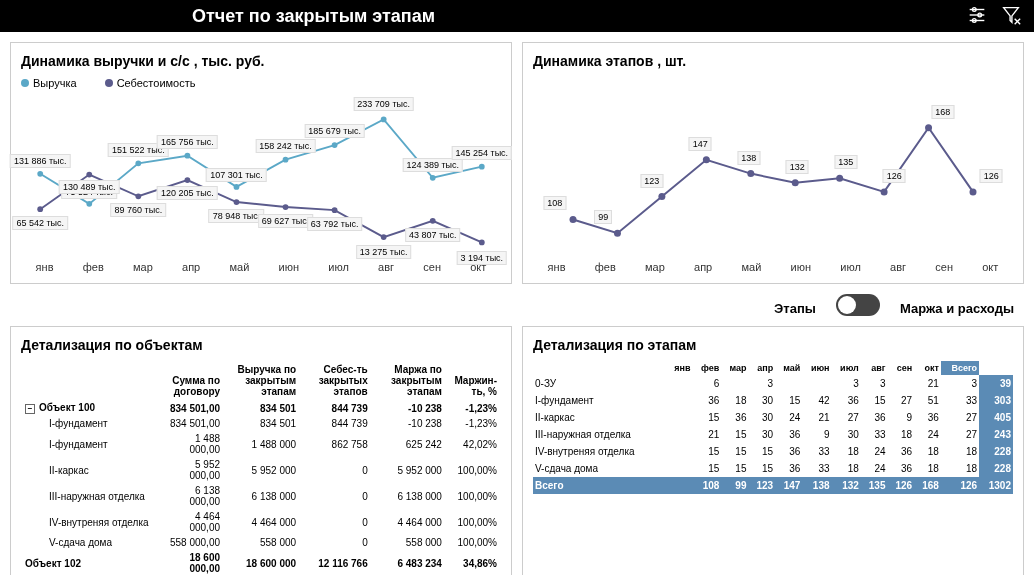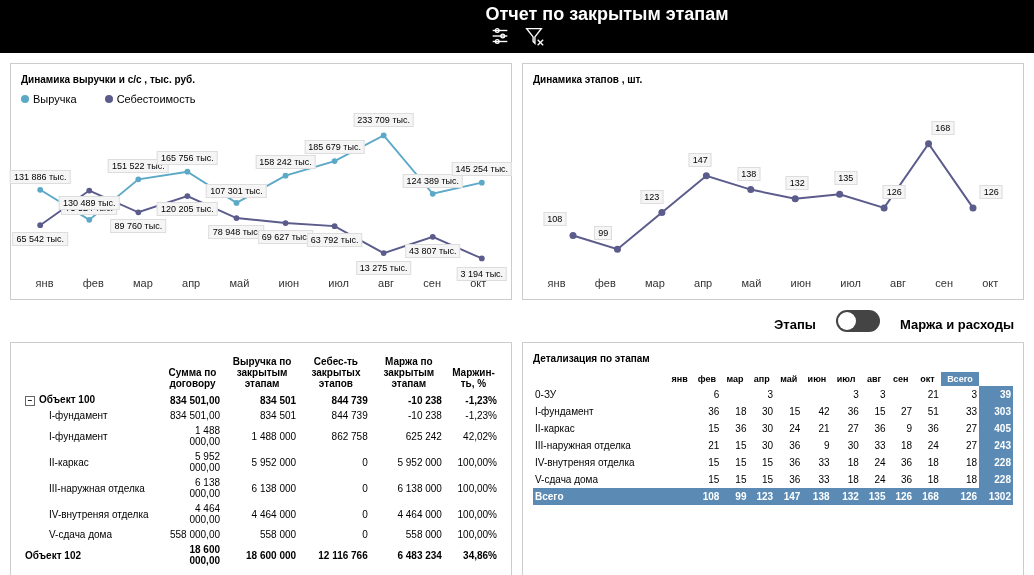--- a/index.html
+++ b/index.html
@@ -1,35 +1,35 @@
 <!DOCTYPE html>
 <html><head>
 <meta charset="utf-8">
 <style>
 * { margin: 0; padding: 0; box-sizing: border-box; }
 body { font-family: Arial, sans-serif; font-size: 11px; background: #fff; width: 1034px; }
-.header { background: #000; color: #fff; display: flex; align-items: center; justify-content: space-between; padding: 4px 12px; flex-direction: column; }
+.header { background: #000; color: #fff; display: flex; align-items: center; justify-content: space-between; padding: 4px 12px; }
 .header h1 { font-size: 18px; font-weight: bold; margin-left: 180px; }
 .header-icons { display: flex; gap: 12px; }
 .header-icons svg { width: 22px; height: 22px; stroke: #fff; fill: none; }
 .grid { display: grid; grid-template-columns: 1fr 1fr; gap: 10px; padding: 10px; }
 .card { border: 1px solid #ccc; padding: 10px; background: #fff; }
-.card-title { font-size: 10px; font-weight: bold; margin-bottom: 8px; }
+.card-title { font-size: 14px; font-weight: bold; margin-bottom: 8px; }
 .legend { display: flex; gap: 28px; margin-bottom: 8px; font-size: 11px; }
 .legend-item { display: flex; align-items: center; gap: 4px; }
 .dot { width: 8px; height: 8px; border-radius: 50%; }
 .chart { position: relative; height: 160px; }
 .chart svg { width: 100%; height: 100%; }
 .axis-labels { display: flex; justify-content: space-around; font-size: 11px; color: #333; margin-top: 4px; }
 .point-label { position: absolute; font-size: 9px; background: #f5f5f5; border: 1px solid #ddd; padding: 1px 3px; white-space: nowrap; transform: translate(-50%, -50%); }
 .toggle-row { grid-column: 1 / -1; display: flex; justify-content: flex-end; align-items: flex-end; gap: 20px; padding: 0 10px; font-size: 13px; font-weight: bold; }
 .toggle { width: 44px; height: 22px; background: #444; border-radius: 11px; position: relative; cursor: pointer; }
 .toggle::after { content: ''; position: absolute; width: 18px; height: 18px; background: #fff; border-radius: 50%; top: 2px; left: 2px; }
 table { width: 100%; border-collapse: collapse; font-size: 10px; }
-th { text-align: center; padding: 3px 4px; font-size: 10px; font-weight: bold; vertical-align: bottom; }
+th { text-align: right; padding: 3px 4px; font-size: 10px; font-weight: bold; vertical-align: bottom; }
 th:first-child { text-align: left; }
 td { padding: 2px 4px; text-align: right; }
 td:first-child { text-align: left; }
 .obj-table tbody tr.bold td { font-weight: bold; }
 .obj-table tbody tr.child td:first-child { padding-left: 28px; }
 .expand-icon { display: inline-block; width: 10px; height: 10px; border: 1px solid #666; font-size: 8px; line-height: 8px; text-align: center; margin-right: 4px; }
 .stages-table th { font-size: 9px; padding: 2px 2px; }
 .stages-table td { font-size: 10px; padding: 3px 2px; }
 .stages-table .total-col { background: #5b8bb5; color: #fff; font-weight: bold; }
 .stages-table tr.total-row td { background: #5b8bb5; color: #fff; font-weight: bold; }
@@ -144,20 +144,21 @@
       </div>
   </div>
 
   <div class="toggle-row">
     <span>Этапы</span>
     <div class="toggle"></div>
     <span>Маржа и расходы</span>
   </div>
 
   <div class="card">
+    <div class="card-title">Детализация по объектам</div>
     <div class="card-scroll">
     <table class="obj-table">
       <thead>
             <tr id="obj-head">
               <th style="text-align:left;width:140px"></th>
               <th>Сумма по договору</th>
               <th>Выручка по закрытым этапам</th>
               <th>Себес-ть закрытых этапов</th>
               <th>Маржа по закрытым этапам</th>
               <th>Маржин-ть, %</th>

